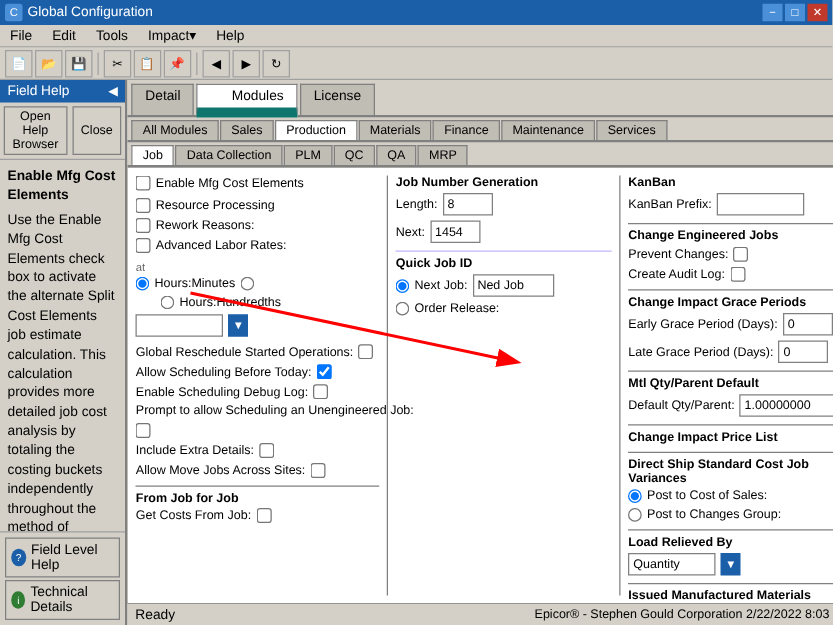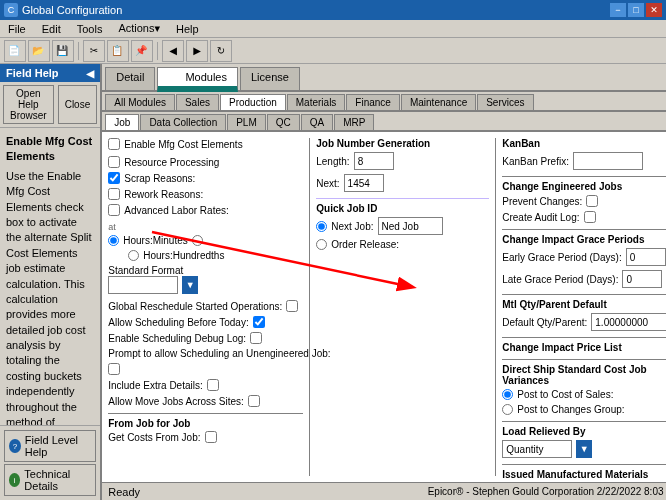--- a/index.html
+++ b/index.html
@@ -20,39 +20,39 @@
     
     .toolbar { background: #d4d0c8; height: 26px; display: flex; align-items: center; padding: 0 4px; gap: 2px; border-bottom: 1px solid #a0a0a0; }
     .toolbar-btn { width: 22px; height: 22px; background: #d4d0c8; border: 1px solid #a0a0a0; display: flex; align-items: center; justify-content: center; cursor: pointer; font-size: 10px; }
     .toolbar-separator { width: 1px; height: 18px; background: #a0a0a0; margin: 0 2px; }
 
     
     .main-layout { display: flex; height: calc(500px - 64px); }
 
     
     .left-panel { width: 140px; background: #d4d0c8; border-right: 2px solid #808080; display: flex; flex-direction: column; }
-    .left-panel-header { background: #1a5fa8; color: white; padding: 3px 6px; font-size: 11px; font-weight: bold; display: flex; align-items: center; justify-content: space-between; }
+    .left-panel-header { background: #1a5fa8; color: white; padding: 3px 6px; font-size: 11px; font-weight: normal; display: flex; align-items: center; justify-content: space-between; }
     .left-panel-toolbar { padding: 3px; display: flex; gap: 4px; border-bottom: 1px solid #a0a0a0; }
     .left-panel-btn { padding: 2px 6px; background: #d4d0c8; border: 1px solid #808080; font-size: 10px; cursor: pointer; }
     .left-panel-content { padding: 6px; overflow-y: auto; flex: 1; font-size: 10px; line-height: 1.4; color: #000; }
     .left-panel-content b { font-weight: bold; }
     .left-panel-footer { padding: 4px; border-top: 1px solid #a0a0a0; display: flex; flex-direction: column; gap: 2px; }
     .footer-btn { display: flex; align-items: center; gap: 4px; padding: 3px 4px; background: #d4d0c8; border: 1px solid #808080; cursor: pointer; font-size: 10px; }
     .footer-icon { width: 14px; height: 14px; border-radius: 50%; display: flex; align-items: center; justify-content: center; font-size: 8px; color: white; }
     .blue-icon { background: #1a5fa8; }
     .green-icon { background: #2e7d32; }
 
     
     .right-panel { flex: 1; display: flex; flex-direction: column; background: #d4d0c8; }
 
     
     .tab-strip-outer { background: #d4d0c8; }
     .tab-strip { display: flex; padding: 3px 3px 0; gap: 2px; border-bottom: 2px solid #808080; }
     .tab { padding: 3px 10px; background: #c0bdb5; border: 1px solid #808080; border-bottom: none; cursor: pointer; font-size: 11px; }
-    .tab.active { background: white; border-bottom: 6px solid #0f766e; margin-bottom: -2px; z-index: 1; padding-left: 27px; }
+    .tab.active { background: white; border-bottom: 8px solid #0f766e; margin-bottom: -2px; z-index: 1; padding-left: 27px; }
     .tab-2 { padding: 2px 8px; background: #c0bdb5; border: 1px solid #808080; border-bottom: none; cursor: pointer; font-size: 10px; }
     .tab-2.active { background: white; }
 
     
     .content-area { flex: 1; background: white; padding: 6px; overflow-y: auto; position: relative; }
 
     
     .form-row { display: flex; align-items: center; margin-bottom: 4px; gap: 4px; }
     .form-label { font-size: 10px; color: #000; white-space: nowrap; }
     .form-input { height: 18px; border: 1px solid #808080; background: white; font-size: 10px; padding: 1px 3px; }
@@ -91,21 +91,21 @@
     <button class="title-btn">−</button>
     <button class="title-btn">□</button>
     <button class="title-btn close">✕</button>
   </div>
 </div>
 
 <div class="menu-bar">
   <span class="menu-item">File</span>
   <span class="menu-item">Edit</span>
   <span class="menu-item">Tools</span>
-  <span class="menu-item">Actions▾</span>
+  <span class="menu-item">Impact▾</span>
   <span class="menu-item">Help</span>
 </div>
 
 <div class="toolbar">
   <button class="toolbar-btn">📄</button>
   <button class="toolbar-btn">📂</button>
   <button class="toolbar-btn">💾</button>
   <div class="toolbar-separator"></div>
   <button class="toolbar-btn">✂</button>
   <button class="toolbar-btn">📋</button>
@@ -196,24 +196,20 @@
           <div class="form-row" style="margin-bottom:6px;">
             <input type="checkbox" id="enableMfg" style="">
             <label for="enableMfg" class="form-label">Enable Mfg Cost Elements</label>
           </div>
 
           <div class="form-row">
             <input type="checkbox" id="resProc" style="">
             <label for="resProc" class="form-label">Resource Processing</label>
           </div>
 
-          <div class="form-row">
-            <input type="checkbox" id="scrapR" checked="" style="">
-            <label for="scrapR" class="form-label">Scrap Reasons:</label>
-          </div>
 
           <div class="form-row">
             <input type="checkbox" id="reworkR" style="">
             <label for="reworkR" class="form-label">Rework Reasons:</label>
           </div>
 
 
           <div class="form-row" style="margin-bottom:6px;">
             <input type="checkbox" id="advLaborR" style="">
             <label for="advLaborR" class="form-label">Advanced Labor Rates:</label>
@@ -226,21 +222,20 @@
             <label for="hoursMin" class="form-label">Hours:Minutes</label>
             <input type="radio" name="hoursFormat2" id="hoursH" style="">
             <label for="hoursH" class="form-label"></label>
           </div>
           <div class="form-row" style="margin-left:20px;">
             <input type="radio" name="hoursFormat2" id="hoursH2" style="">
             <label for="hoursH2" class="form-label">Hours:Hundredths</label>
           </div>
 
           <div style="margin-top:4px;">
-            <div class="form-label">Standard Format</div>
             <div class="form-row">
               <input type="text" class="form-input medium" value="" style="">
               <button style="width:16px;height:18px;background:#1a5fa8;color:white;border:none;font-size:9px;cursor:pointer;">▼</button>
             </div>
           </div>
 
           <div style="margin-top:6px;">
             <div class="form-row">
               <label class="form-label">Global Reschedule Started Operations:</label>
               <input type="checkbox" style="">

